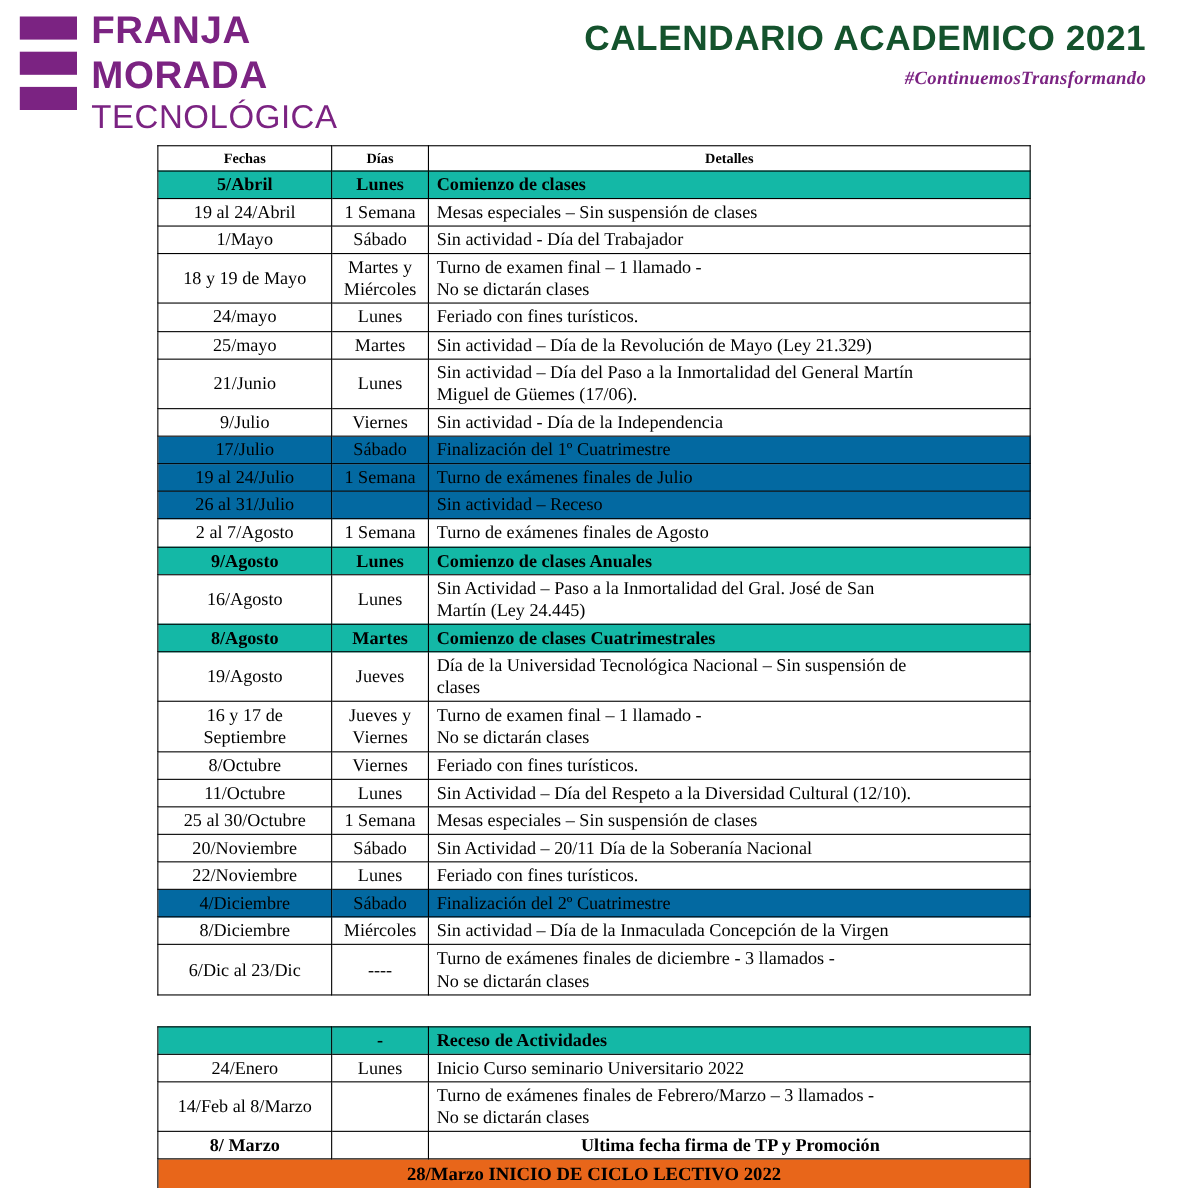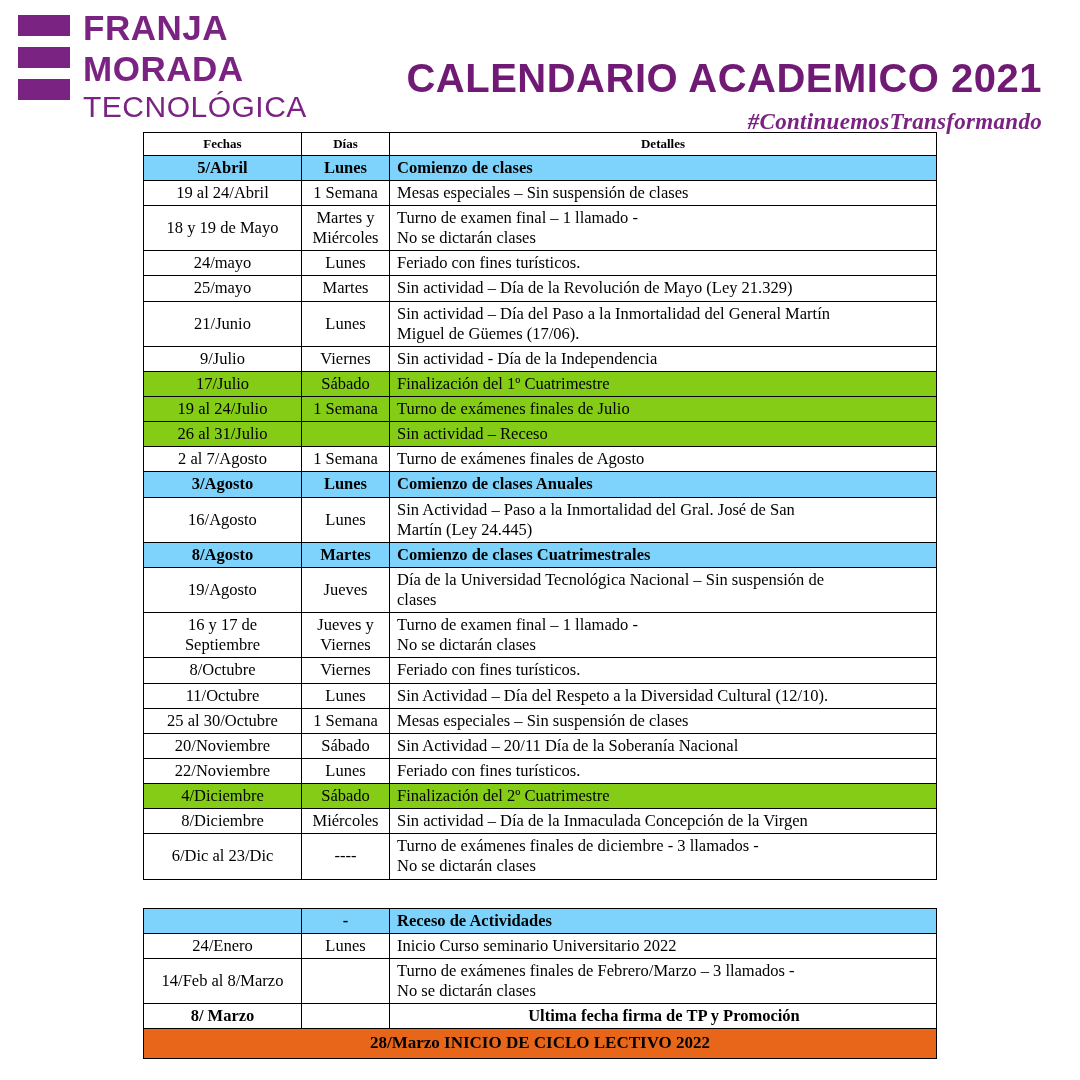--- a/index.html
+++ b/index.html
@@ -63,32 +63,31 @@
     display: block;
   }
   .title-block {
     position: absolute;
     right: 38px;
     top: 16px;
     text-align: right;
   }
   .main-title {
     font-family: "Liberation Sans", sans-serif;
-    font-size: 40px;
-    font-weight: bold;
-    color: #701a75;
+    font-size: 32px;
+    font-weight: bold;
+    color: #14532d;
     letter-spacing: 0.5px;
-    margin-top: 40px;
   }
   .hashtag {
     margin-top: 8px;
     font-family: "Liberation Serif", serif;
     font-style: italic;
     font-weight: bold;
-    font-size: 23px;
+    font-size: 17px;
     color: #7b2382;
     letter-spacing: 0.3px;
   }
 
   
   .table-wrap {
     position: absolute;
     left: 143px;
     top: 132px;
     width: 793px;
@@ -119,25 +118,25 @@
   td.col-fechas, td.col-dias {
     text-align: center;
     white-space: pre-line;
   }
   td.col-det {
     text-align: left;
     white-space: pre-line;
     padding-left: 7px;
   }
   tr.hl td {
-    background: #7dd3fc;
+    background: #14b8a6;
     font-weight: bold;
   }
   tr.gray td {
-    background: #84cc16;
+    background: #0369a1;
   }
   tr.gray td.col-det,
   tr.hl td.col-det {
     font-weight: bold;
   }
   tr.gray td.col-det { font-weight: normal; }
 
   .spacer {
     height: 28px;
   }
@@ -201,20 +200,25 @@
             <td class="col-fechas">5/Abril</td>
             <td class="col-dias">Lunes</td>
             <td class="col-det">Comienzo de clases</td>
           </tr>
           <tr>
             <td class="col-fechas">19 al 24/Abril</td>
             <td class="col-dias">1 Semana</td>
             <td class="col-det">Mesas especiales – Sin suspensión de clases</td>
           </tr>
           <tr>
+            <td class="col-fechas">1/Mayo</td>
+            <td class="col-dias">Sábado</td>
+            <td class="col-det">Sin actividad - Día del Trabajador</td>
+          </tr>
+          <tr>
             <td class="col-fechas">18 y 19 de Mayo</td>
             <td class="col-dias">Martes y
 Miércoles</td>
             <td class="col-det">Turno de examen final – 1 llamado -
 No se dictarán clases</td>
           </tr>
           <tr>
             <td class="col-fechas">24/mayo</td>
             <td class="col-dias">Lunes</td>
             <td class="col-det">Feriado con fines turísticos.</td>
@@ -249,21 +253,21 @@
             <td class="col-fechas">26 al 31/Julio</td>
             <td class="col-dias"></td>
             <td class="col-det">Sin actividad – Receso</td>
           </tr>
           <tr>
             <td class="col-fechas">2 al 7/Agosto</td>
             <td class="col-dias">1 Semana</td>
             <td class="col-det">Turno de exámenes finales de Agosto</td>
           </tr>
           <tr class="hl">
-            <td class="col-fechas">3/Agosto</td>
+            <td class="col-fechas">9/Agosto</td>
             <td class="col-dias">Lunes</td>
             <td class="col-det">Comienzo de clases Anuales</td>
           </tr>
           <tr>
             <td class="col-fechas">16/Agosto</td>
             <td class="col-dias">Lunes</td>
             <td class="col-det">Sin Actividad – Paso a la Inmortalidad del Gral. José de San
 Martín (Ley 24.445)</td>
           </tr>
           <tr class="hl">

